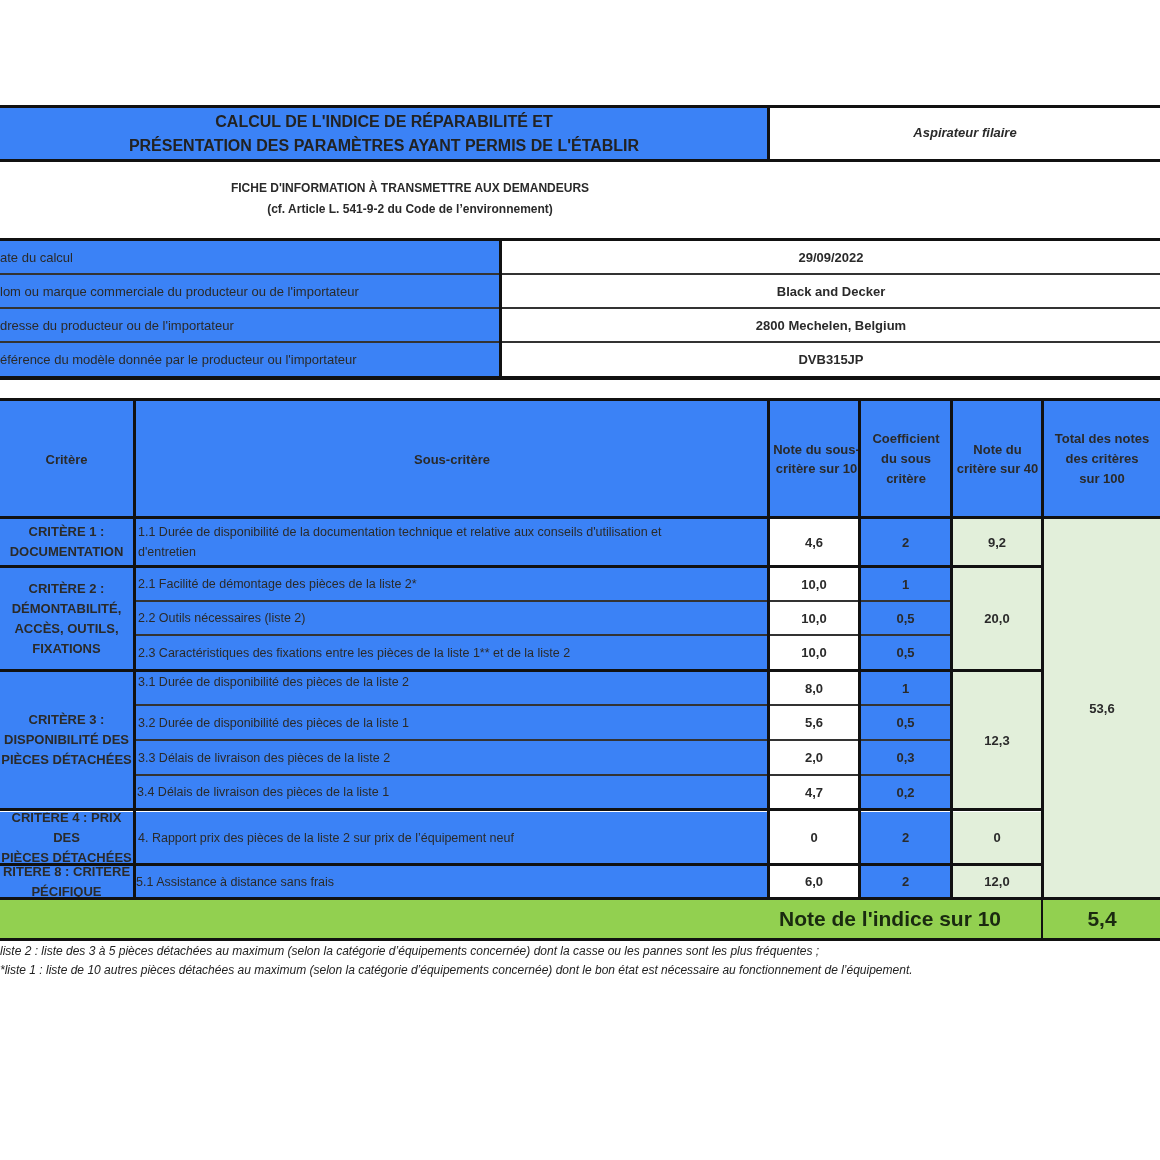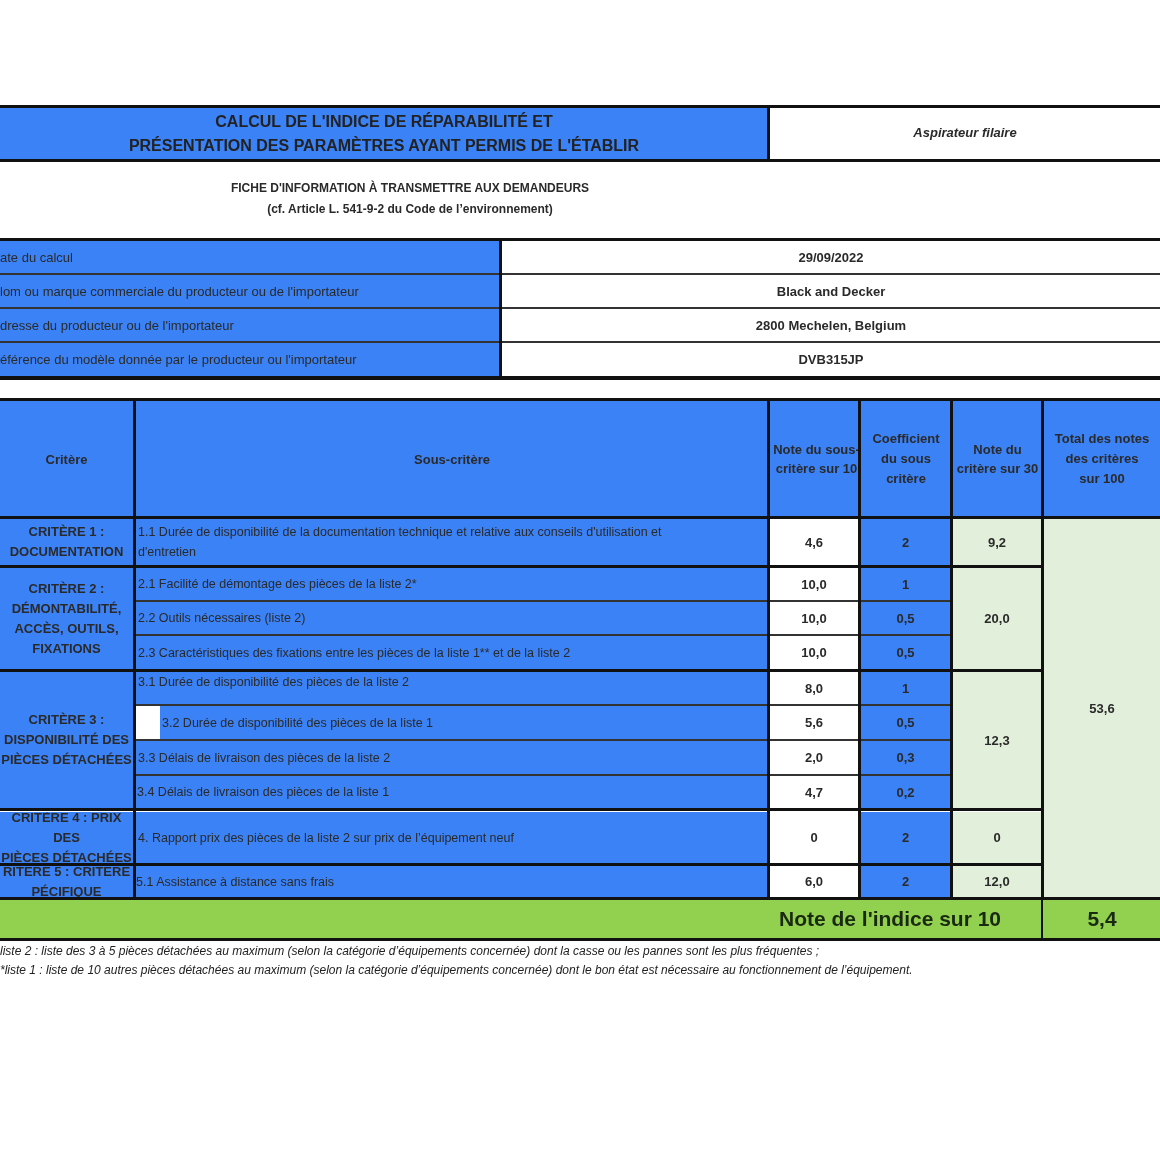--- a/index.html
+++ b/index.html
@@ -85,21 +85,21 @@
   <div>Note du sous-</div>
   <div>critère sur 10</div>
 </div>
 <div class="abs grey center b t13" style="left:861px;top:401px;width:90px;height:116px;flex-direction:column;line-height:20px;">
   <div>Coefficient</div>
   <div>du sous</div>
   <div>critère</div>
 </div>
 <div class="abs grey center b t13" style="left:953px;top:401px;width:89px;height:116px;flex-direction:column;line-height:19px;">
   <div>Note du</div>
-  <div>critère sur 30</div>
+  <div>critère sur 40</div>
 </div>
 <div class="abs grey center b t13" style="left:1044px;top:401px;width:116px;height:116px;flex-direction:column;line-height:20px;">
   <div>Total des notes</div>
   <div>des critères</div>
   <div>sur 100</div>
 </div>
 
 <div class="hline" style="top:516px;width:1160px;height:3px;"></div>
 
 <div id="criteria">
@@ -171,21 +171,21 @@
     <div class="abs grey t12" style="left:136px;top:672px;width:632px;height:32px;display:flex;flex-direction:column;justify-content:flex-start;padding-left:2px;line-height:20px;">
       <div>3.1 Durée de disponibilité des pièces de la liste 2</div>
     </div>
          <div class="abs white center b t13" style="left:770px;top:672px;width:88px;height:32px;">
            <span>8,0</span>
     </div>
          <div class="abs grey center b t13" style="left:861px;top:672px;width:89px;height:32px;">
            <span>1</span>
     </div>
     <div class="abs thin" style="left:136px;top:704px;width:815px;height:2px;"></div>
-    <div class="abs grey t12" style="left:136px;top:706px;width:632px;height:33px;display:flex;flex-direction:column;justify-content:center;padding-left:2px;line-height:20px;margin-left:24px;">
+    <div class="abs grey t12" style="left:136px;top:706px;width:632px;height:33px;display:flex;flex-direction:column;justify-content:center;padding-left:2px;line-height:20px;">
       <div>3.2 Durée de disponibilité des pièces de la liste 1</div>
     </div>
          <div class="abs white center b t13" style="left:770px;top:706px;width:88px;height:33px;">
            <span>5,6</span>
     </div>
          <div class="abs grey center b t13" style="left:861px;top:706px;width:89px;height:33px;">
            <span>0,5</span>
     </div>
     <div class="abs thin" style="left:136px;top:739px;width:815px;height:2px;"></div>
     <div class="abs grey t12" style="left:136px;top:741px;width:632px;height:33px;display:flex;flex-direction:column;justify-content:center;padding-left:2px;line-height:20px;">
@@ -219,21 +219,21 @@
       <div>4. Rapport prix des pièces de la liste 2 sur prix de l’équipement neuf</div>
     </div>
          <div class="abs white center b t13" style="left:770px;top:812px;width:88px;height:51px;">
            <span>0</span>
     </div>
          <div class="abs grey center b t13" style="left:861px;top:812px;width:89px;height:51px;">
            <span>2</span>
     </div>
     <div class="abs" style="left:0;top:863px;width:1043px;height:3px;background:#111;"></div>
     <div class="abs grey center b t13" style="left:0;top:866px;width:133px;height:31px;flex-direction:column;line-height:20px;overflow:hidden;">
-      <div>RITERE 5 : CRITERE</div>
+      <div>RITERE 8 : CRITERE</div>
       <div>PÉCIFIQUE</div>
     </div>
        <div class="abs lgreen center b t13" style="left:953px;top:866px;width:88px;height:31px;">
          <span>12,0</span>
     </div>
     <div class="abs grey t12" style="left:136px;top:866px;width:632px;height:31px;display:flex;flex-direction:column;justify-content:center;padding-left:0;line-height:20px;">
       <div>5.1 Assistance à distance sans frais</div>
     </div>
          <div class="abs white center b t13" style="left:770px;top:866px;width:88px;height:31px;">
            <span>6,0</span>

